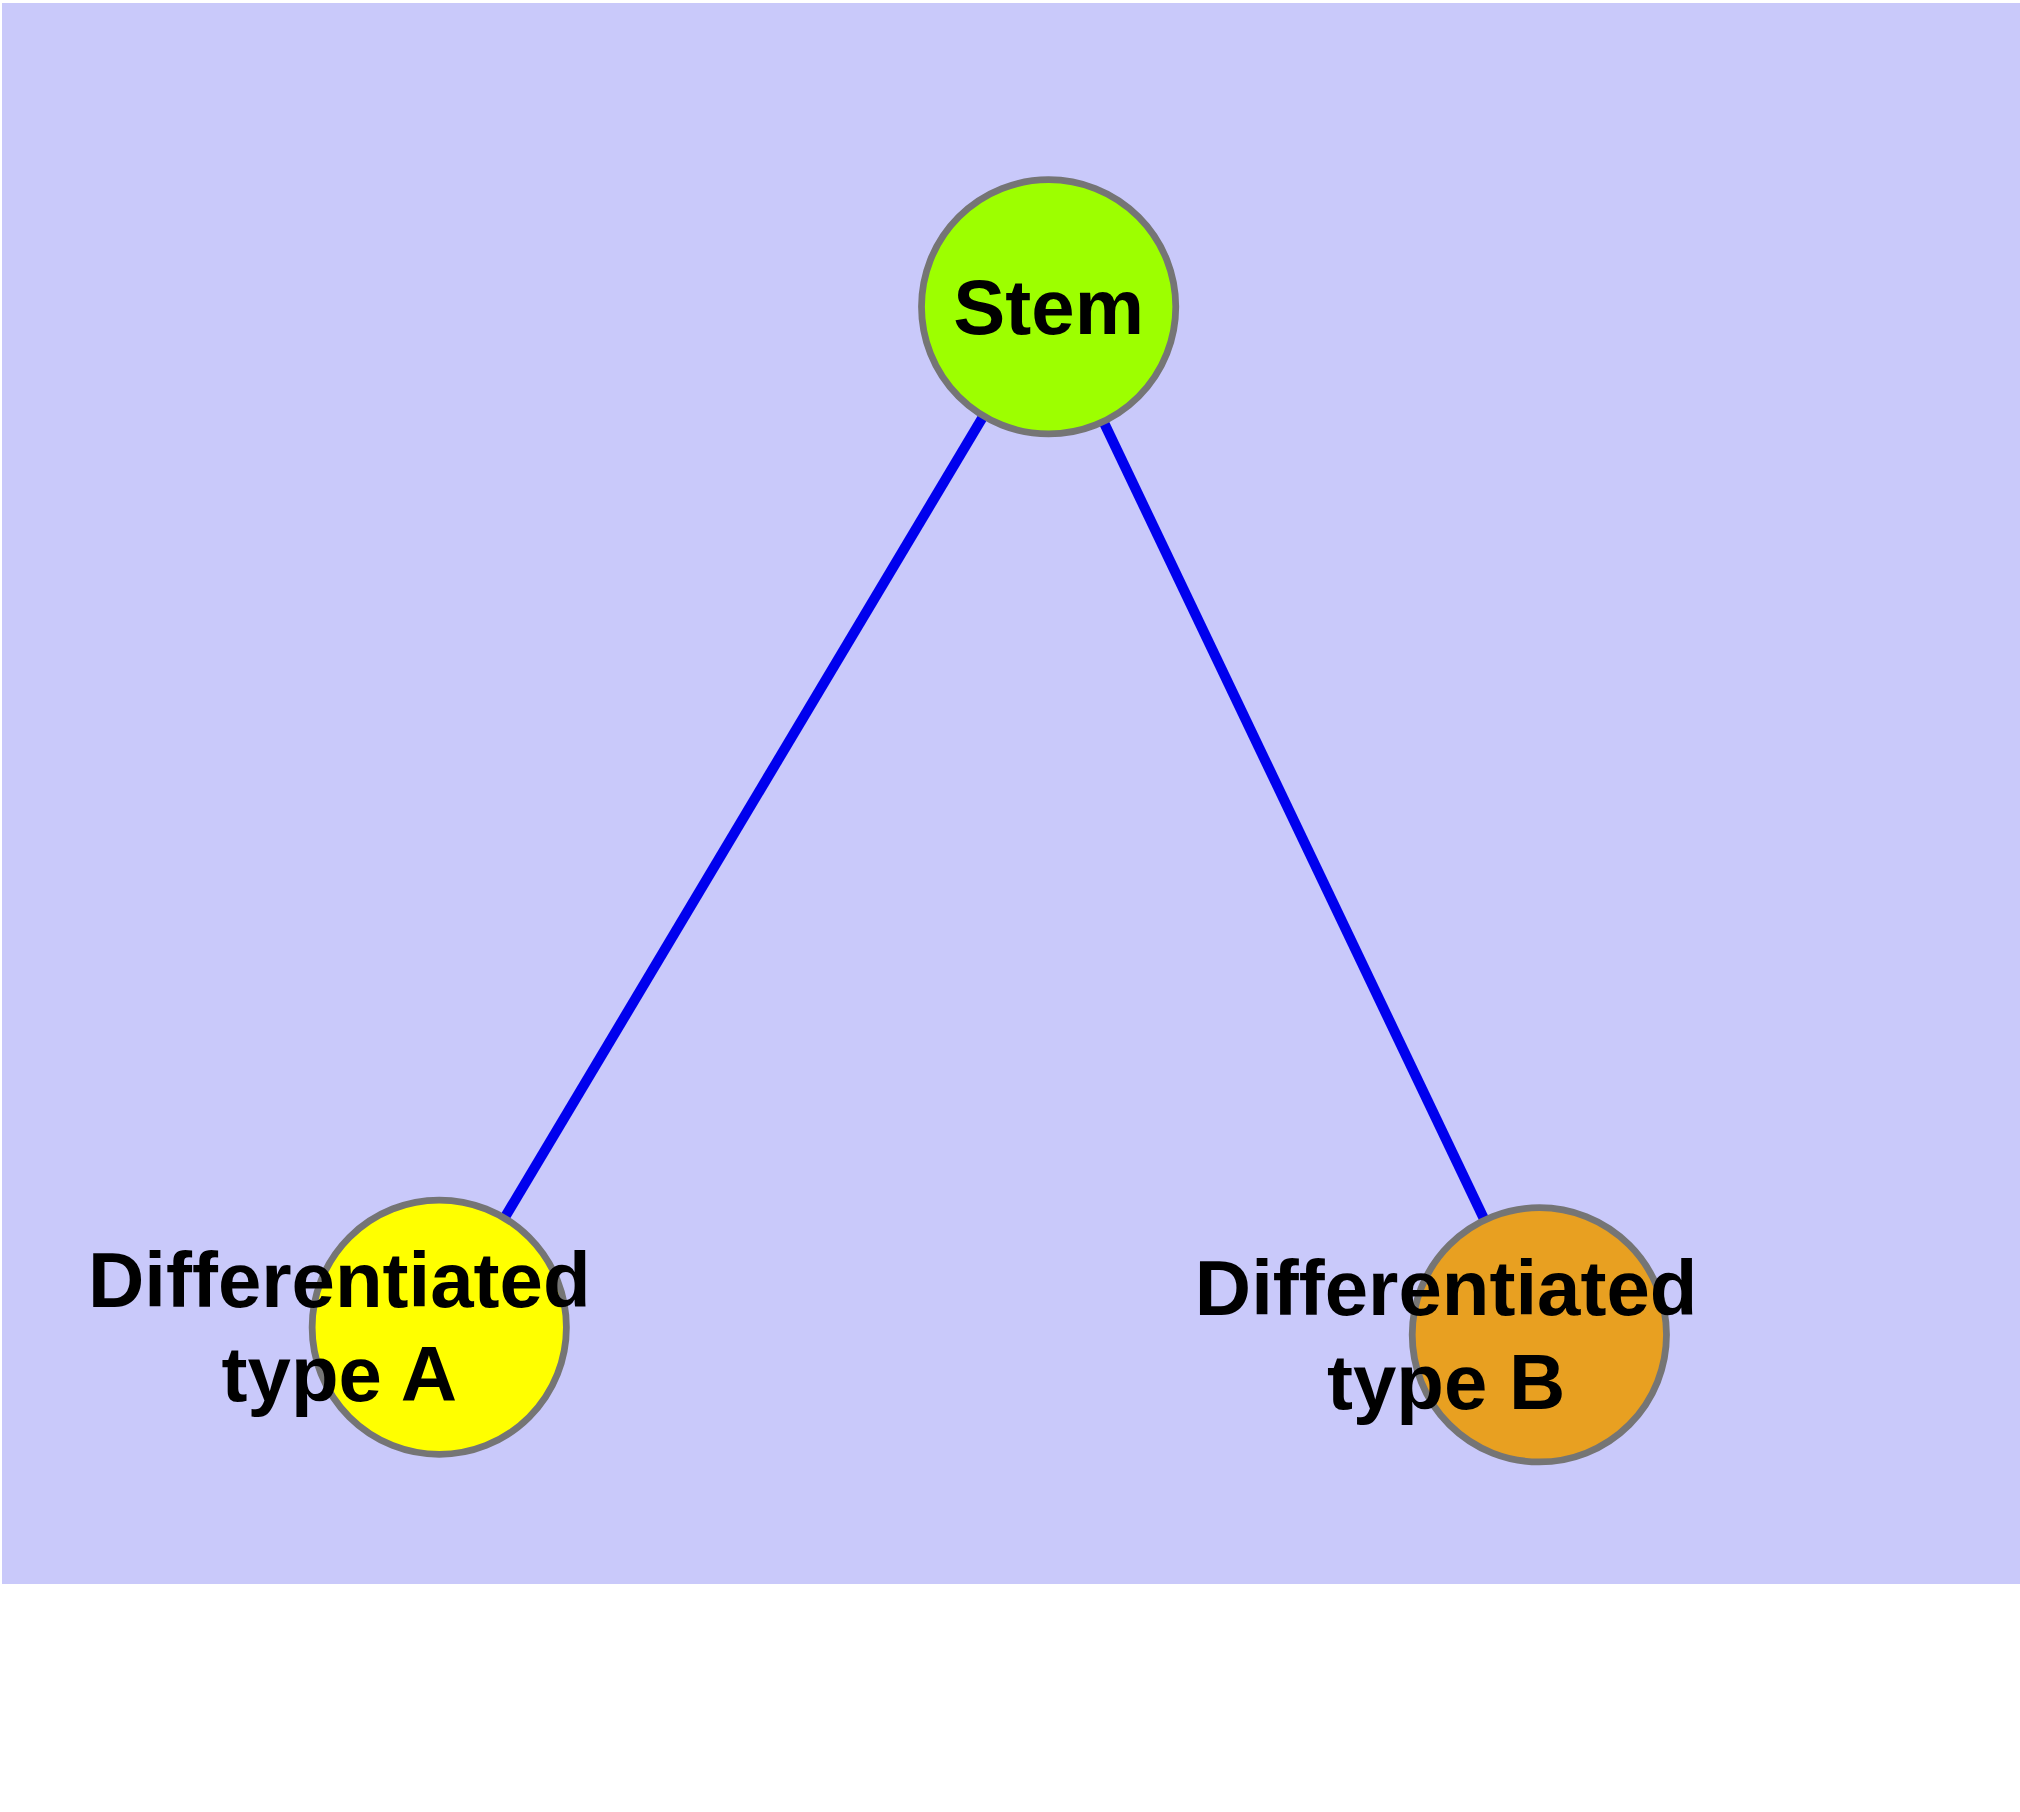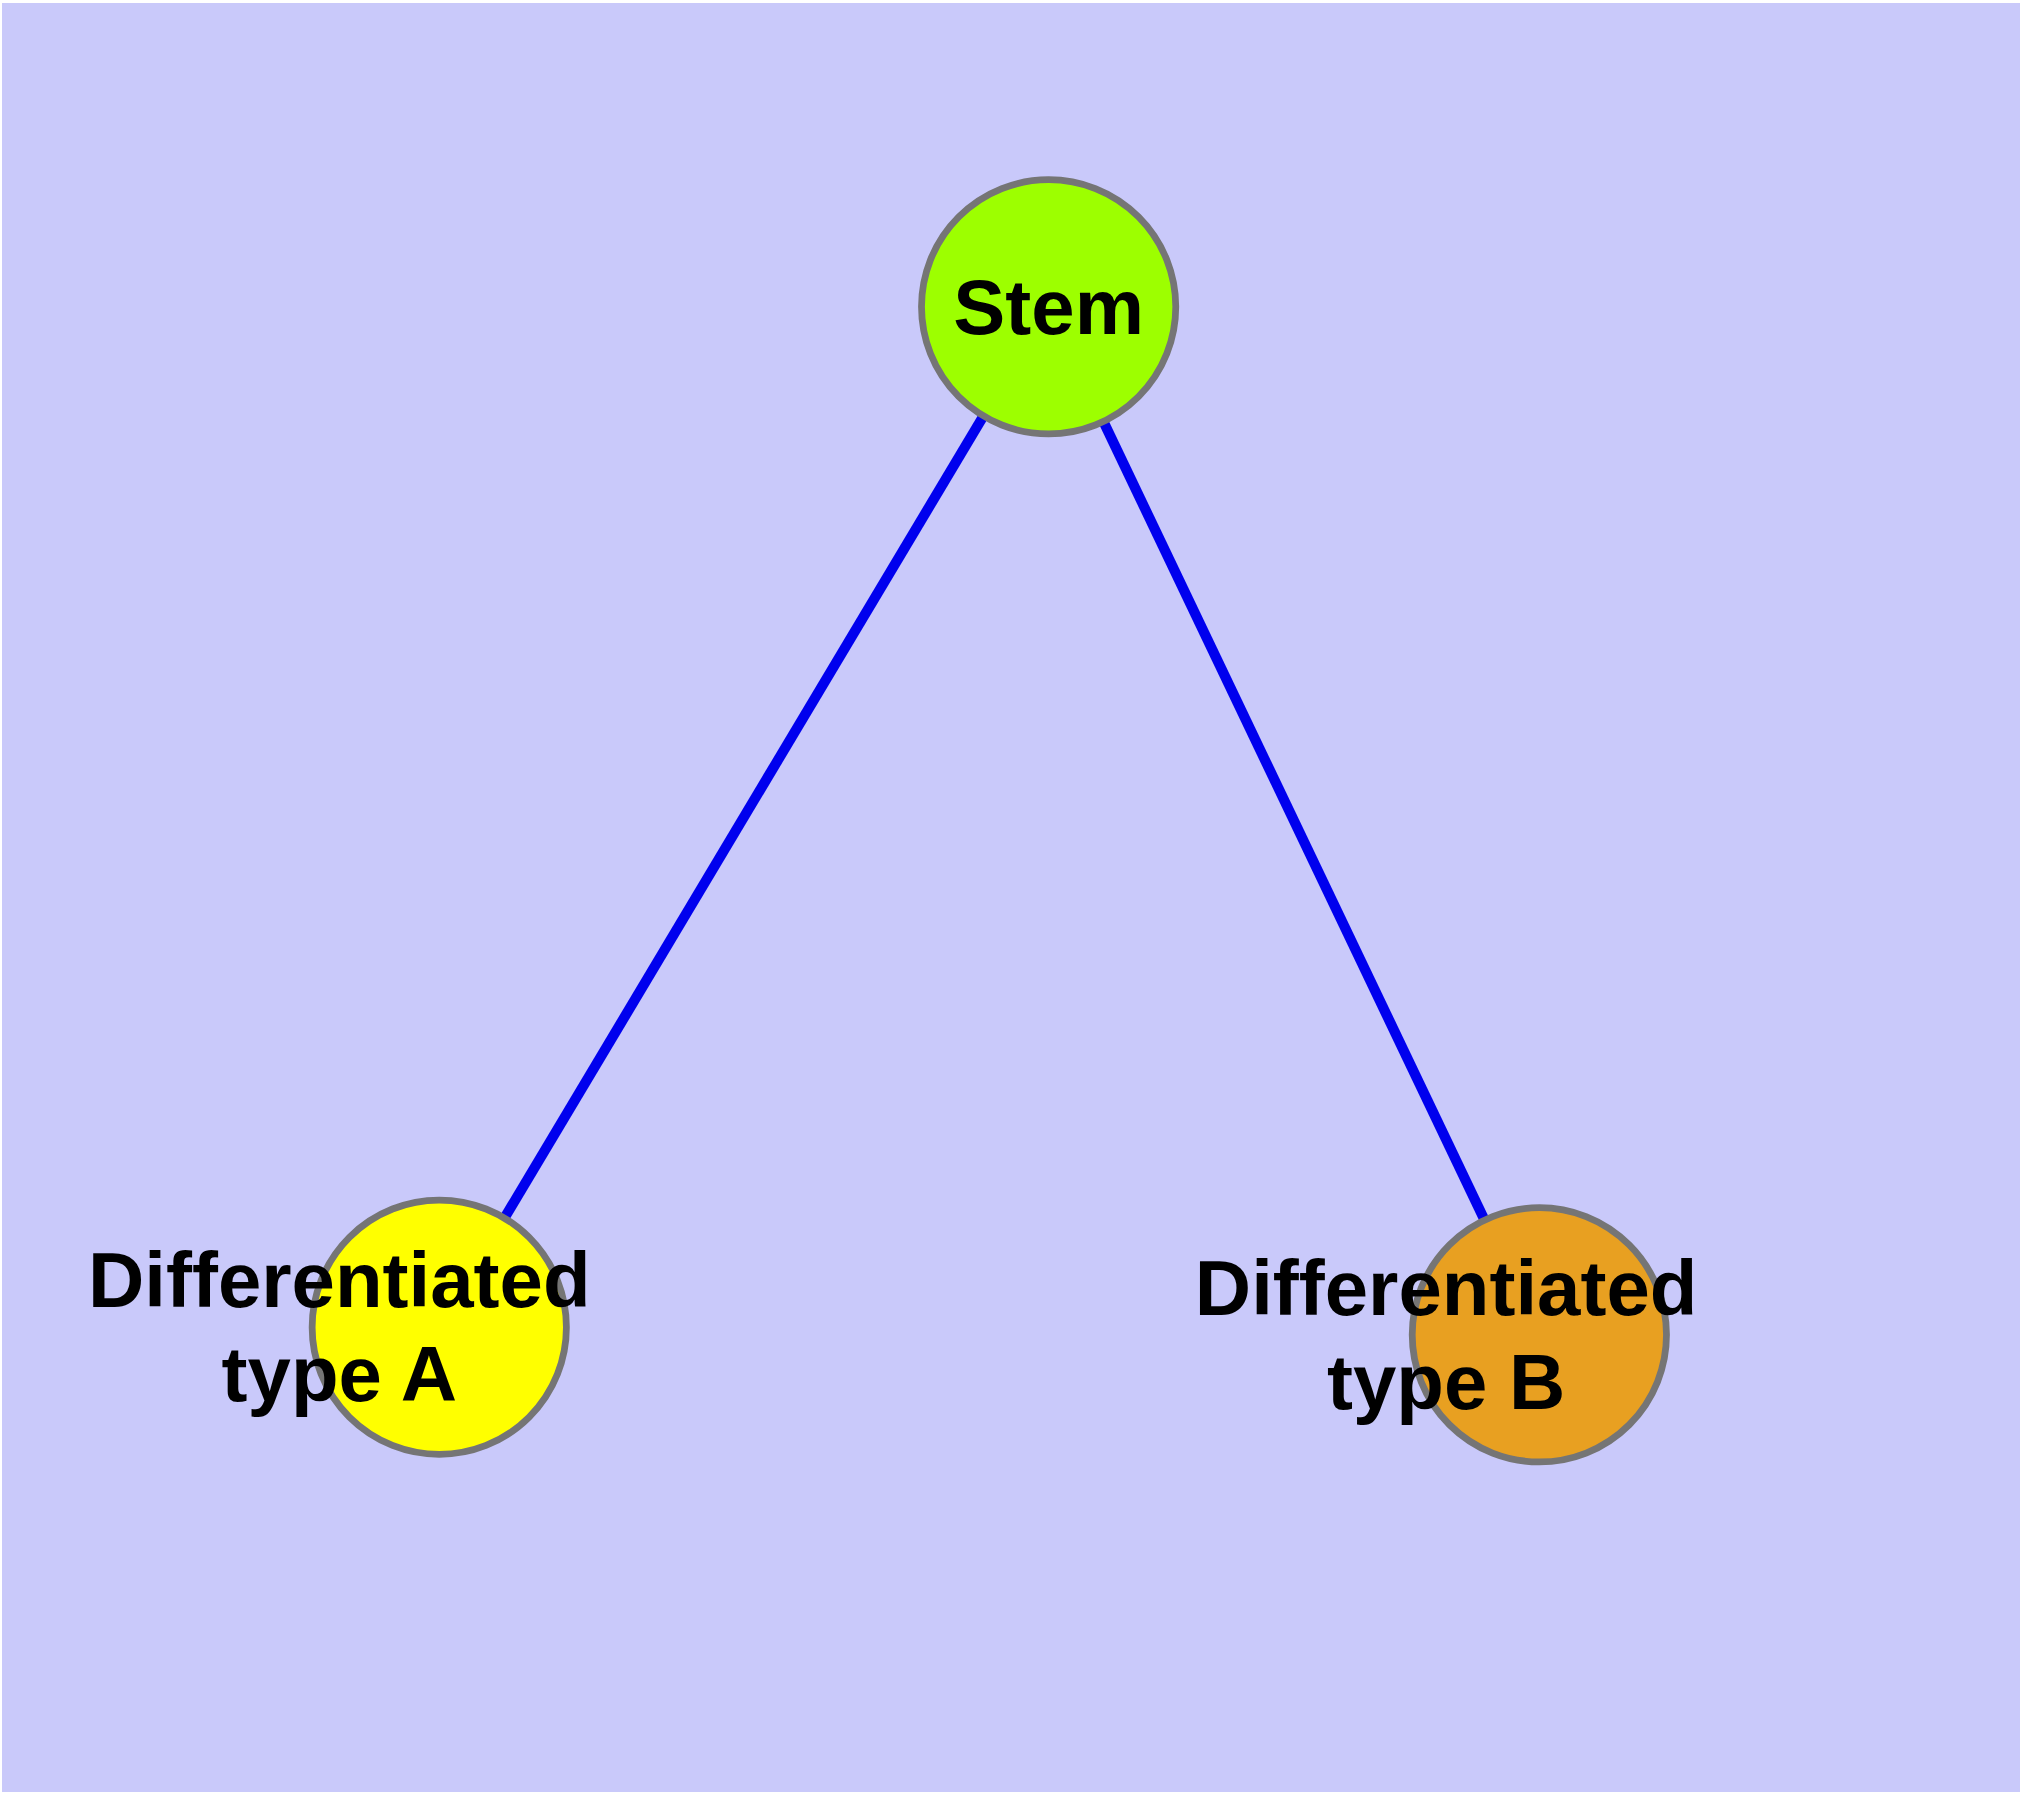--- a/index.html
+++ b/index.html
@@ -3,21 +3,21 @@
 <meta charset="utf-8">
 <style>
   html, body {
     margin: 0;
     padding: 0;
     background: #ffffff;
   }
   #canvas {
     position: relative;
     width: 2021px;
-    height: 1792px;
+    height: 1584px;
     background: #ffffff;
     overflow: hidden;
     font-family: "Liberation Sans", sans-serif;
   }
   #plot-background {
     position: absolute;
     left: 1.7px;
     top: 3.4px;
     width: 2019px;
     height: 1809px;

